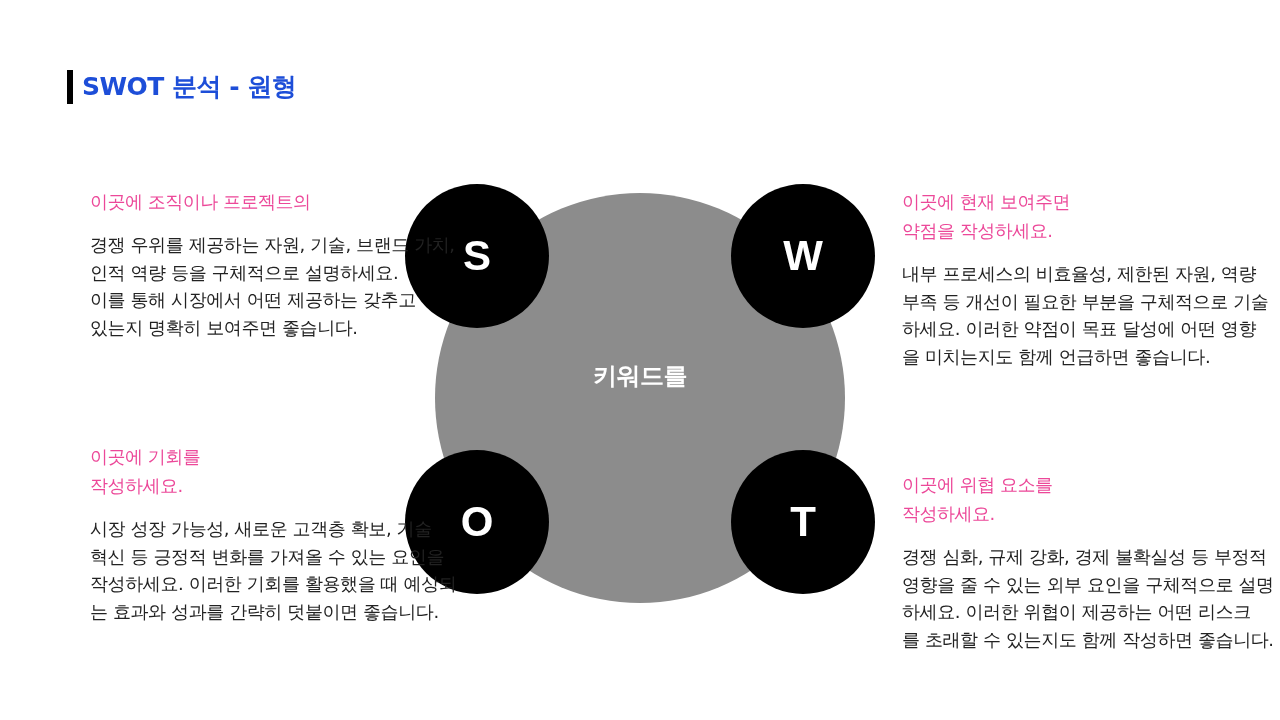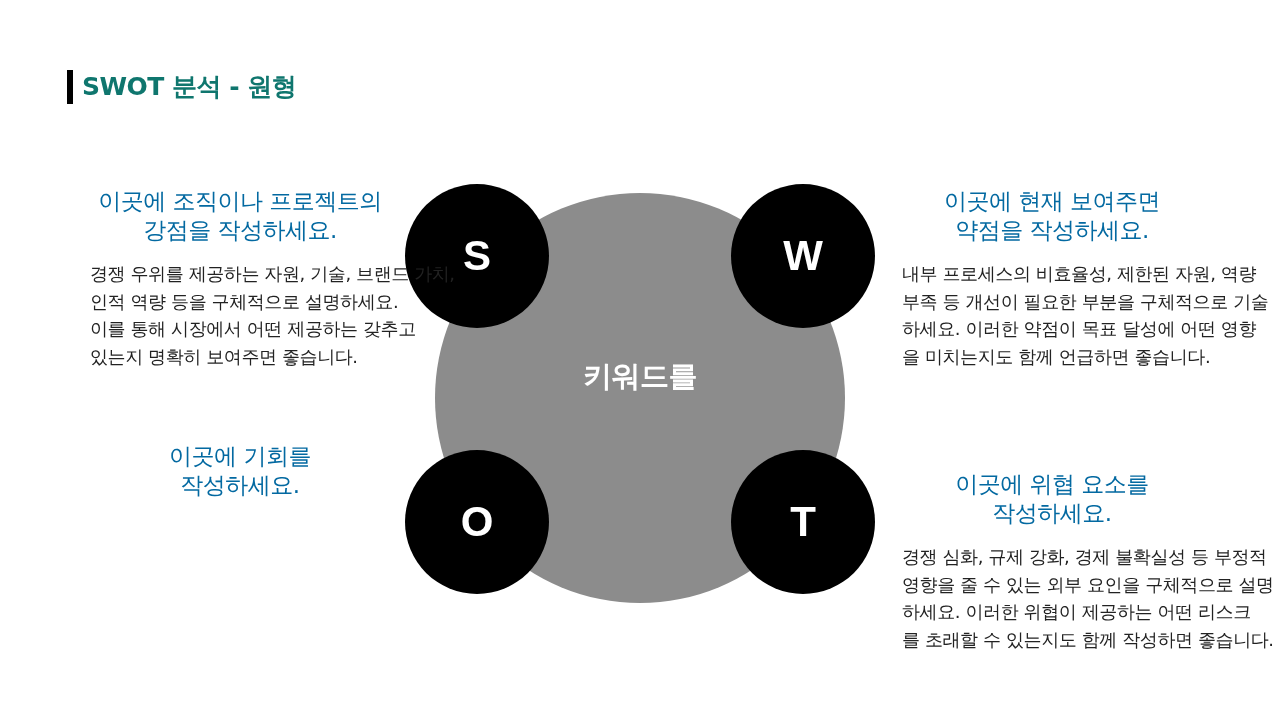--- a/index.html
+++ b/index.html
@@ -1,36 +1,36 @@
 <!DOCTYPE html>
 <html><head>
 <meta charset="utf-8">
 <style>
   * { margin: 0; padding: 0; box-sizing: border-box; }
   html, body { width: 1280px; height: 720px; background: #ffffff; overflow: hidden; }
   body { position: relative; font-family: "DejaVu Sans", "Liberation Sans", sans-serif; color: #111111; }
 
   .title-bar { position: absolute; left: 67px; top: 70px; width: 6px; height: 34px; background: #000000; }
-  .title { position: absolute; left: 82px; top: 68px; font-size: 25px; line-height: 38px; color: #0f766e; letter-spacing: -0.5px; }
+  .title { position: absolute; left: 82px; top: 68px; font-size: 25px; line-height: 38px; color: #1d4ed8; letter-spacing: -0.5px; }
 
   .big-circle { position: absolute; left: 435px; top: 193px; width: 410px; height: 410px; border-radius: 50%; background: #8c8c8c; }
-  .center-text { position: absolute; left: 500px; top: 358px; width: 280px; text-align: center; color: #ffffff; font-size: 29px; line-height: 37px; font-weight: bold; letter-spacing: -0.5px; }
+  .center-text { position: absolute; left: 500px; top: 358px; width: 280px; text-align: center; color: #ffffff; font-size: 24px; line-height: 37px; font-weight: bold; letter-spacing: -0.5px; }
 
   .small-circle { position: absolute; width: 144px; height: 144px; border-radius: 50%; background: #000000; color: #ffffff; display: flex; align-items: center; justify-content: center; font-family: "Liberation Sans", sans-serif; font-weight: bold; font-size: 42px; }
   .c-s { left: 405px; top: 184px; }
   .c-w { left: 731px; top: 184px; }
   .c-o { left: 405px; top: 450px; }
   .c-t { left: 731px; top: 450px; }
 
   .block { position: absolute; width: 300px; }
   .b-s { left: 90px; top: 187px; }
   .b-w { left: 902px; top: 187px; }
   .b-o { left: 90px; top: 442px; }
   .b-t { left: 902px; top: 442px; margin-top: 28px; }
-  .block .heading { font-size: 23px; line-height: 29px; color: #0369a1; letter-spacing: -0.5px; text-align: center; }
+  .block .heading { font-size: 18px; line-height: 29px; color: #ec4899; letter-spacing: -0.5px; }
   .block .heading span { display: block; white-space: nowrap; }
   .block .body { margin-top: 15px; font-size: 18px; line-height: 27.5px; color: #222222; letter-spacing: -0.4px; }
   .block .body span { display: block; white-space: nowrap; }
 </style>
 </head>
 <body>
 
 <div class="title-bar"></div>
 <h1 class="title">SWOT 분석 - 원형</h1>
 
@@ -48,21 +48,20 @@
 <div class="small-circle c-o">
     <span>O</span>
   </div>
 <div class="small-circle c-t">
     <span>T</span>
   </div>
 
 <div class="block b-s">
   <div class="heading">
     <span>이곳에 조직이나 프로젝트의</span>
-    <span>강점을 작성하세요.</span>
   </div>
   <div class="body">
     <span>경쟁 우위를 제공하는 자원, 기술, 브랜드 가치,</span>
     <span>인적 역량 등을 구체적으로 설명하세요.</span>
     <span>이를 통해 시장에서 어떤 제공하는 갖추고</span>
     <span>있는지 명확히 보여주면 좋습니다.</span>
   </div>
 </div>
 
 <div class="block b-w">
@@ -76,20 +75,26 @@
     <span>하세요. 이러한 약점이 목표 달성에 어떤 영향</span>
     <span>을 미치는지도 함께 언급하면 좋습니다.</span>
   </div>
 </div>
 
 <div class="block b-o">
   <div class="heading">
     <span>이곳에 기회를</span>
     <span>작성하세요.</span>
   </div>
+  <div class="body">
+    <span>시장 성장 가능성, 새로운 고객층 확보, 기술</span>
+    <span>혁신 등 긍정적 변화를 가져올 수 있는 요인을</span>
+    <span>작성하세요. 이러한 기회를 활용했을 때 예상되</span>
+    <span>는 효과와 성과를 간략히 덧붙이면 좋습니다.</span>
+  </div>
 </div>
 
 <div class="block b-t">
   <div class="heading">
     <span>이곳에 위협 요소를</span>
     <span>작성하세요.</span>
   </div>
   <div class="body">
     <span>경쟁 심화, 규제 강화, 경제 불확실성 등 부정적</span>
     <span>영향을 줄 수 있는 외부 요인을 구체적으로 설명</span>

